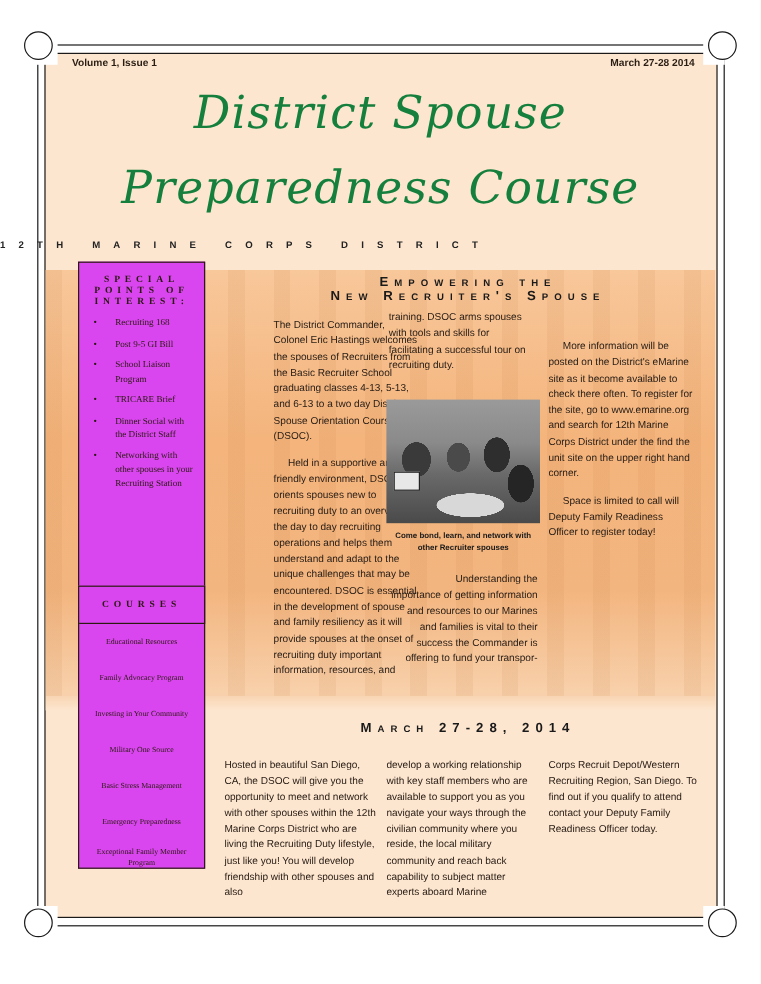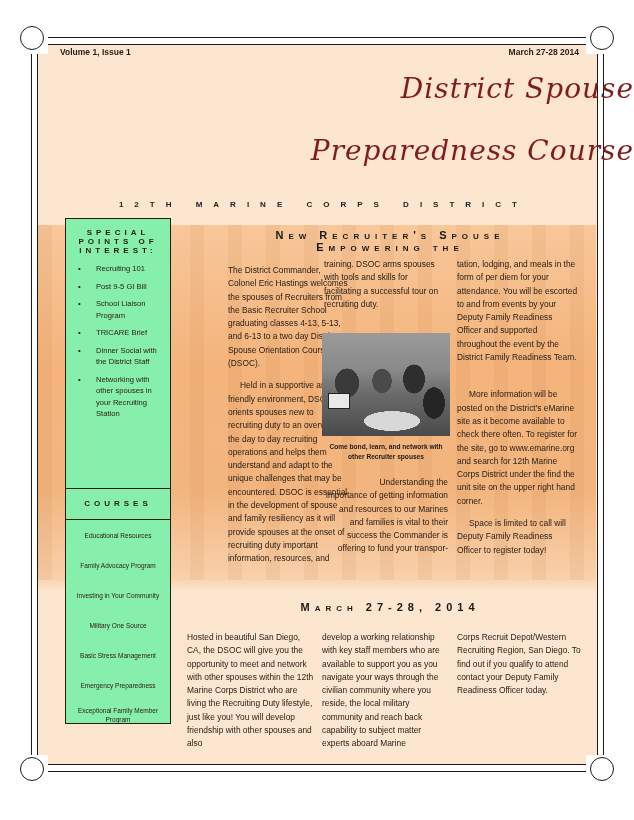--- a/index.html
+++ b/index.html
@@ -24,41 +24,41 @@
   .corner-mask { position: absolute; width: 18px; height: 18px; background: #ffffff; z-index: 4; }
   .m-tl { left: 30px; top: 36px; }
   .m-tr { left: 586px; top: 36px; }
   .m-bl { left: 30px; top: 755px; }
   .m-br { left: 586px; top: 755px; }
 
   .vol { position: absolute; left: 60px; top: 47px; font-size: 8.5px; font-weight: bold; }
   .date-top { position: absolute; right: 55px; top: 47px; font-size: 8.5px; font-weight: bold; }
 
   .title {
-    position: absolute; left: 0; width: 634px; text-align: right;
-    font-family: "DejaVu Serif", serif; font-style: italic; font-size: 28px; color: #7f1d1d;
+    position: absolute; left: 0; width: 634px; text-align: center;
+    font-family: "DejaVu Serif", serif; font-style: italic; font-size: 38px; color: #15803d;
     letter-spacing: 1px;
   }
   .t1 { top: 72px; }
   .t2 { top: 134px; }
   .subtitle {
-    position: absolute; left: 0; width: 528px; top: 200px; text-align: right;
+    position: absolute; left: 0; width: 528px; top: 200px; text-align: left;
     font-size: 8px; font-weight: bold; letter-spacing: 11px; color: #222;
   }
 
   .band {
     position: absolute; left: 38px; top: 225px; width: 558px; height: 355px;
     background:
       repeating-linear-gradient(90deg, rgba(190,120,60,0.10) 0 14px, rgba(255,255,255,0) 14px 38px),
       linear-gradient(180deg, #f8c79a 0%, #f4b47c 40%, #f3b57f 75%, #f8d1ac 100%);
   }
   .band-bottom { position: absolute; left: 38px; top: 580px; width: 558px; height: 12px; background: linear-gradient(180deg,#f8d5b3,#fde6cf); }
 
   .box {
-    position: absolute; background: #86efac; border: 1.5px solid #2a1a10;
+    position: absolute; background: #d946ef; border: 1.5px solid #2a1a10; font-family: Liberation Serif, serif;
   }
   .poi { left: 65px; top: 218px; width: 104px; height: 300px; }
   .poi-head {
     text-align: center; font-size: 8px; font-weight: bold; letter-spacing: 4px; line-height: 9px;
     margin-top: 9px; color: #2a1a10;
   }
   .poi ul { list-style: none; margin: 8px 0 0 0; padding: 0; }
   .poi li { position: relative; font-size: 7.6px; line-height: 11.5px; padding-left: 30px; padding-right: 6px; margin-bottom: 6px; color: #2a1a10; }
   .poi li .bullet { position: absolute; left: 12px; top: 0; font-size: 8px; }
 
@@ -127,63 +127,62 @@
 <div class="title t2">Preparedness Course</div>
 <div class="subtitle">12TH MARINE CORPS DISTRICT</div>
 
 <div class="box poi">
   <div class="poi-head">
     <div>SPECIAL</div>
     <div>POINTS OF</div>
     <div>INTEREST:</div>
   </div>
   <ul>
-    <li><span class="bullet">•</span><span>Recruiting 101</span></li>
+    <li><span class="bullet">•</span><span>Recruiting 168</span></li>
     <li><span class="bullet">•</span><span>Post 9-5 GI Bill</span></li>
     <li><span class="bullet">•</span><span>School Liaison Program</span></li>
     <li><span class="bullet">•</span><span>TRICARE Brief</span></li>
     <li><span class="bullet">•</span><span>Dinner Social with the District Staff</span></li>
     <li><span class="bullet">•</span><span>Networking with other spouses in your Recruiting Station</span></li>
   </ul>
 </div>
 
 <div class="box courses">
   <div class="courses-head">COURSES</div>
   <div class="course-item">Educational Resources</div>
   <div class="course-item">Family Advocacy Program</div>
   <div class="course-item">Investing in  Your Community</div>
   <div class="course-item">Military One Source</div>
   <div class="course-item">Basic Stress Management</div>
   <div class="course-item">Emergency Preparedness</div>
   <div class="course-item">Exceptional Family Member Program</div>
 </div>
 
 <div class="heading h-emp">
+  <div>Empowering the</div>
   <div>New Recruiter's Spouse</div>
-  <div>Empowering the</div>
 </div>
 
 <div class="col c1">
   <p>The District Commander, Colonel Eric Hastings welcomes the spouses of Recruiters from the Basic Recruiter School graduating classes 4-13, 5-13, and 6-13 to a two day District Spouse Orientation Course (DSOC).</p>
   <p class="ind" style="margin-top:9px">Held in a supportive and friendly environment, DSOC orients spouses new to recruiting duty to an overview of the day to day recruiting operations and helps them understand and adapt to the unique challenges that may be encountered.  DSOC is essential in the development of spouse and family resiliency as it will provide spouses at the onset of recruiting duty important information, resources, and</p>
 </div>
 
 <div class="col c2">
   <p>training.  DSOC arms spouses with tools and skills for facilitating a successful tour on recruiting duty.</p>
 </div>
 <div class="photo">
     <div class="laptop"></div>
   </div>
 <div class="caption">Come bond, learn, and network with other Recruiter spouses</div>
 <div class="col" style="left:324px; top:476px; width:124px;text-align:right;">
   <p class="ind">Understanding the importance of getting information and resources to our Marines and families is vital to their success the Commander is offering  to fund your transpor-</p>
 </div>
 
 <div class="col c3">
-  <p>tation, lodging, and meals in the form of per diem for your attendance.  You will be escorted to and from events by your Deputy Family Readiness Officer and supported throughout the event by the District Family Readiness Team.</p>
   <p class="ind" style="margin-top:24px">More information will be posted on the District's eMarine site as it become available to check there often. To register for the site, go to www.emarine.org and search for 12th Marine Corps District under the find the unit site on the upper right hand corner.</p>
   <p class="ind" style="margin-top:9px">Space is limited to call will Deputy Family Readiness Officer to register today!</p>
 </div>
 
 <div class="heading h-save">
   <div>March 27-28, 2014</div>
 </div>
 <div class="col s1">
     <p>Hosted in beautiful San Diego, CA, the DSOC will give you the opportunity to meet and network with other spouses within the 12th Marine Corps District who are living the Recruiting Duty lifestyle, just like you! You will develop friendship with other spouses and also</p>
   </div>

